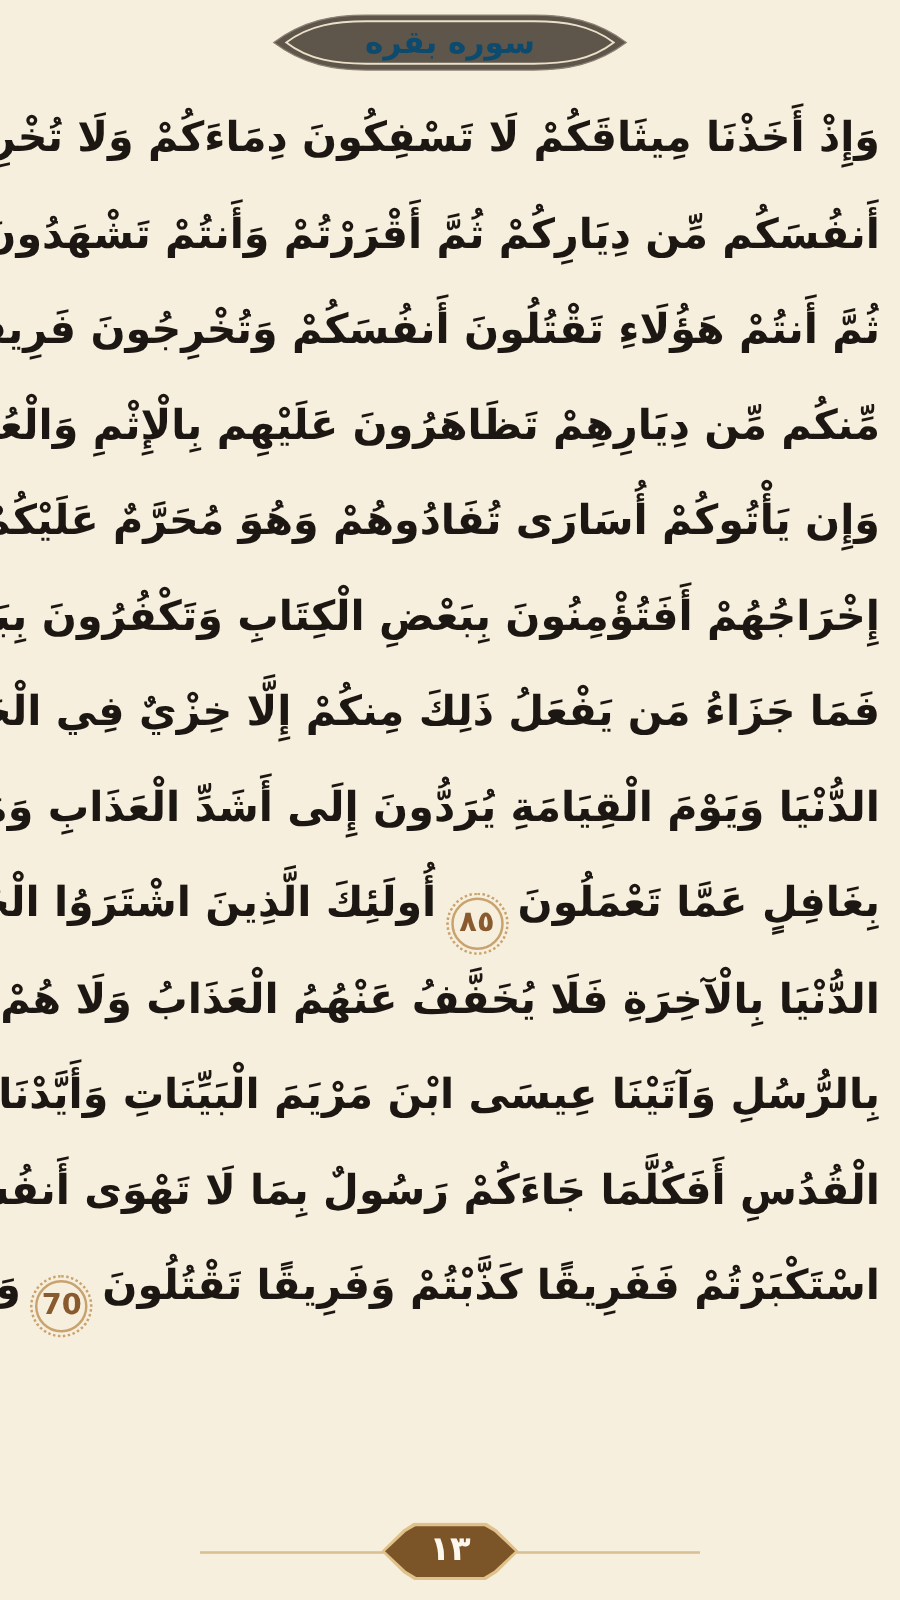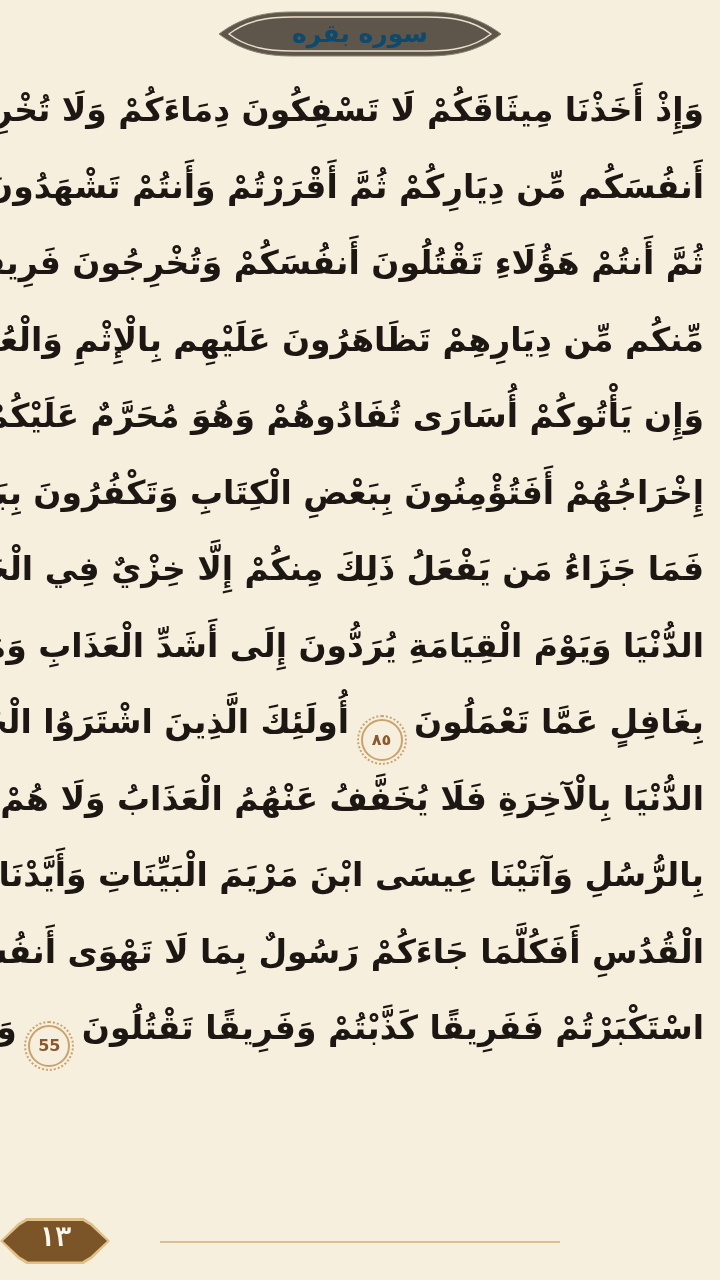--- a/index.html
+++ b/index.html
@@ -50,30 +50,30 @@
   .seg:empty{display:none;}
   .ayah-marker{
     display:inline-flex;
     align-items:center;justify-content:center;
     width:38px;height:38px;
     border-radius:50%;
     border:2px solid #c9a36f;
     outline:2px dotted #c9a36f;
     outline-offset:2px;
     color:#8a5a2f;
-    font-size:16px;font-weight:bold;
+    font-size:23px;font-weight:bold;
     line-height:1;
     vertical-align:-12px;
   }
   .ayah-marker:empty{display:none;}
 
   
   .footer{
     position:absolute;top:1216px;left:0;right:0;height:50px;
-    display:flex;align-items:center;font-family:Liberation Mono, monospace;
+    display:flex;align-items:center;justify-content:center;
   }
   .footer-line{
     position:absolute;top:50%;left:160px;right:160px;height:2px;
     background:#d9bf94;
   }
   .page-badge-outer{
     position:relative;width:110px;height:46px;
     background:#e0c189;
     clip-path:polygon(24% 0%,76% 0%,84% 12%,100% 50%,84% 88%,76% 100%,24% 100%,16% 88%,0% 50%,16% 12%);
     display:flex;align-items:center;justify-content:center;
@@ -108,21 +108,21 @@
   <div class="line"><span class="seg">ثُمَّ أَنتُمْ هَؤُلَاءِ تَقْتُلُونَ أَنفُسَكُمْ وَتُخْرِجُونَ فَرِيقًا</span>  </div>
   <div class="line"><span class="seg">مِّنكُم مِّن دِيَارِهِمْ تَظَاهَرُونَ عَلَيْهِم بِالْإِثْمِ وَالْعُدْوَانِ</span>  </div>
   <div class="line"><span class="seg">وَإِن يَأْتُوكُمْ أُسَارَى تُفَادُوهُمْ وَهُوَ مُحَرَّمٌ عَلَيْكُمْ</span>  </div>
   <div class="line"><span class="seg">إِخْرَاجُهُمْ أَفَتُؤْمِنُونَ بِبَعْضِ الْكِتَابِ وَتَكْفُرُونَ بِبَعْضٍ</span>  </div>
   <div class="line"><span class="seg">فَمَا جَزَاءُ مَن يَفْعَلُ ذَلِكَ مِنكُمْ إِلَّا خِزْيٌ فِي الْحَيَاةِ</span>  </div>
   <div class="line"><span class="seg">الدُّنْيَا وَيَوْمَ الْقِيَامَةِ يُرَدُّونَ إِلَى أَشَدِّ الْعَذَابِ وَمَا اللَّهُ</span>  </div>
   <div class="line"><span class="seg">بِغَافِلٍ عَمَّا تَعْمَلُونَ</span> <span class="ayah-marker">٨٥</span> <span class="seg">أُولَئِكَ الَّذِينَ اشْتَرَوُا الْحَيَاةَ</span></div>
   <div class="line"><span class="seg">الدُّنْيَا بِالْآخِرَةِ فَلَا يُخَفَّفُ عَنْهُمُ الْعَذَابُ وَلَا هُمْ يُنصَرُونَ</span>  </div>
   <div class="line"><span class="seg">بِالرُّسُلِ وَآتَيْنَا عِيسَى ابْنَ مَرْيَمَ الْبَيِّنَاتِ وَأَيَّدْنَاهُ بِرُوحِ</span>  </div>
   <div class="line"><span class="seg">الْقُدُسِ أَفَكُلَّمَا جَاءَكُمْ رَسُولٌ بِمَا لَا تَهْوَى أَنفُسُكُمُ</span>  </div>
-  <div class="line"><span class="seg">اسْتَكْبَرْتُمْ فَفَرِيقًا كَذَّبْتُمْ وَفَرِيقًا تَقْتُلُونَ</span> <span class="ayah-marker">55</span> <span class="seg">وَقَالُوا قُلُوبُنَا</span></div>
+  <div class="line"><span class="seg">اسْتَكْبَرْتُمْ فَفَرِيقًا كَذَّبْتُمْ وَفَرِيقًا تَقْتُلُونَ</span> <span class="ayah-marker">70</span> <span class="seg">وَقَالُوا قُلُوبُنَا</span></div>
 </div>
 
 <div class="footer">
   <div class="footer-line"></div>
   <div class="page-badge-outer">
     <div class="page-badge-inner">
       <span class="page-number">١٣</span>
     </div>
   </div>
 </div>

